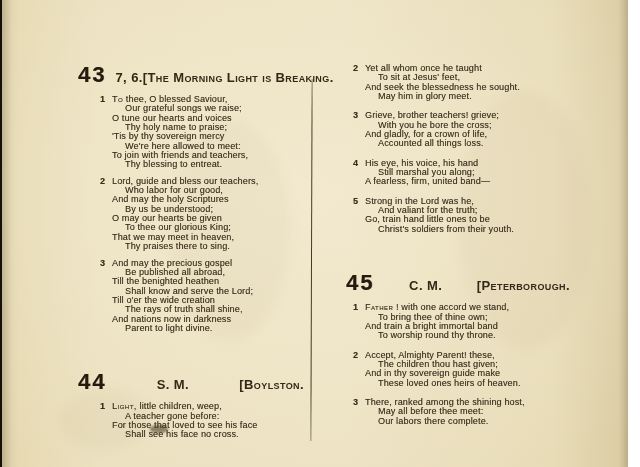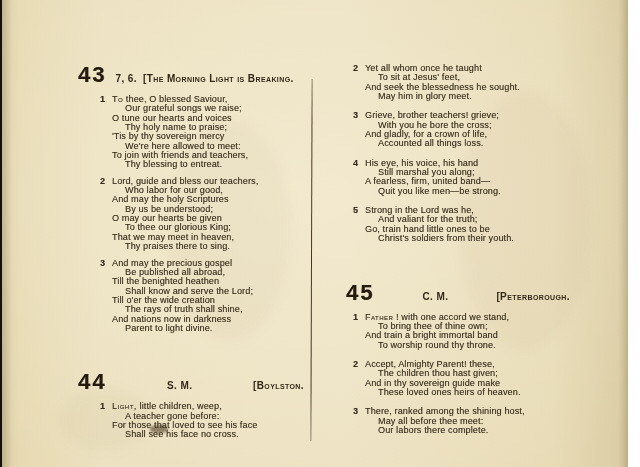--- a/index.html
+++ b/index.html
@@ -33,24 +33,24 @@
   .col-right{left:346px;top:64px;width:232px;}
 
   .hymn-heading{display:flex;align-items:baseline;margin-bottom:7px;white-space:nowrap;}
   .hymn-heading.spread{justify-content:space-between;}
   .hymn-heading.spread .hymn-meter{flex:1;text-align:center;}
   .hymn-heading.spread .hymn-tune{text-align:center;padding-right:8px;}
   .hymn-heading.spread{margin-top:36px;}
   .col > .hymn-heading:first-child{margin-top:0;}
   .hymn-number{font-size:22px;font-weight:bold;letter-spacing:2px;color:#241b0e;
     text-shadow:.4px .4px 0 rgba(36,27,14,.55);}
-  .hymn-meter,.hymn-tune{font-size:10px;font-weight:bold;font-variant:small-caps;
+  .hymn-meter,.hymn-tune{font-size:13px;font-weight:bold;font-variant:small-caps;
     letter-spacing:.4px;color:#33281736;color:#332817;}
   .hymn-heading.inline .hymn-meter{margin-left:9px;}
-  .hymn-heading.inline .hymn-tune{margin-left:6px;}
+  .hymn-heading.inline .hymn-tune{}
 
   .verse{position:relative;padding-left:34px;margin-bottom:7px;
     font-size:9px;line-height:9.35px;letter-spacing:.15px;
     text-shadow:.25px .25px .2px rgba(57,46,29,.45);}
   .col-right .verse{padding-left:19px;margin-bottom:10px;}
   .verse-num{position:absolute;left:22px;top:0;font-weight:bold;}
   .col-right .verse-num{left:7px;}
   .verse-line{white-space:nowrap;}
   .verse-line.indent{padding-left:13px;}
   .lead-word{font-variant:small-caps;letter-spacing:.5px;}
@@ -134,21 +134,20 @@
         <div class="verse-line">Grieve, brother teachers! grieve;</div>
         <div class="verse-line indent">With you he bore the cross;</div>
         <div class="verse-line">And gladly, for a crown of life,</div>
         <div class="verse-line indent">Accounted all things loss.</div>
       </div>
       <div class="verse">
         <span class="verse-num">4</span>
         <div class="verse-line">His eye, his voice, his hand</div>
         <div class="verse-line indent">Still marshal you along;</div>
         <div class="verse-line">A fearless, firm, united band—</div>
-        <div class="verse-line indent">Quit you like men—be strong.</div>
       </div>
       <div class="verse">
         <span class="verse-num">5</span>
         <div class="verse-line">Strong in the Lord was he,</div>
         <div class="verse-line indent">And valiant for the truth;</div>
         <div class="verse-line">Go, train hand little ones to be</div>
         <div class="verse-line indent">Christ's soldiers from their youth.</div>
       </div>
       <div class="hymn-heading spread">
         <span class="hymn-number">45</span>

